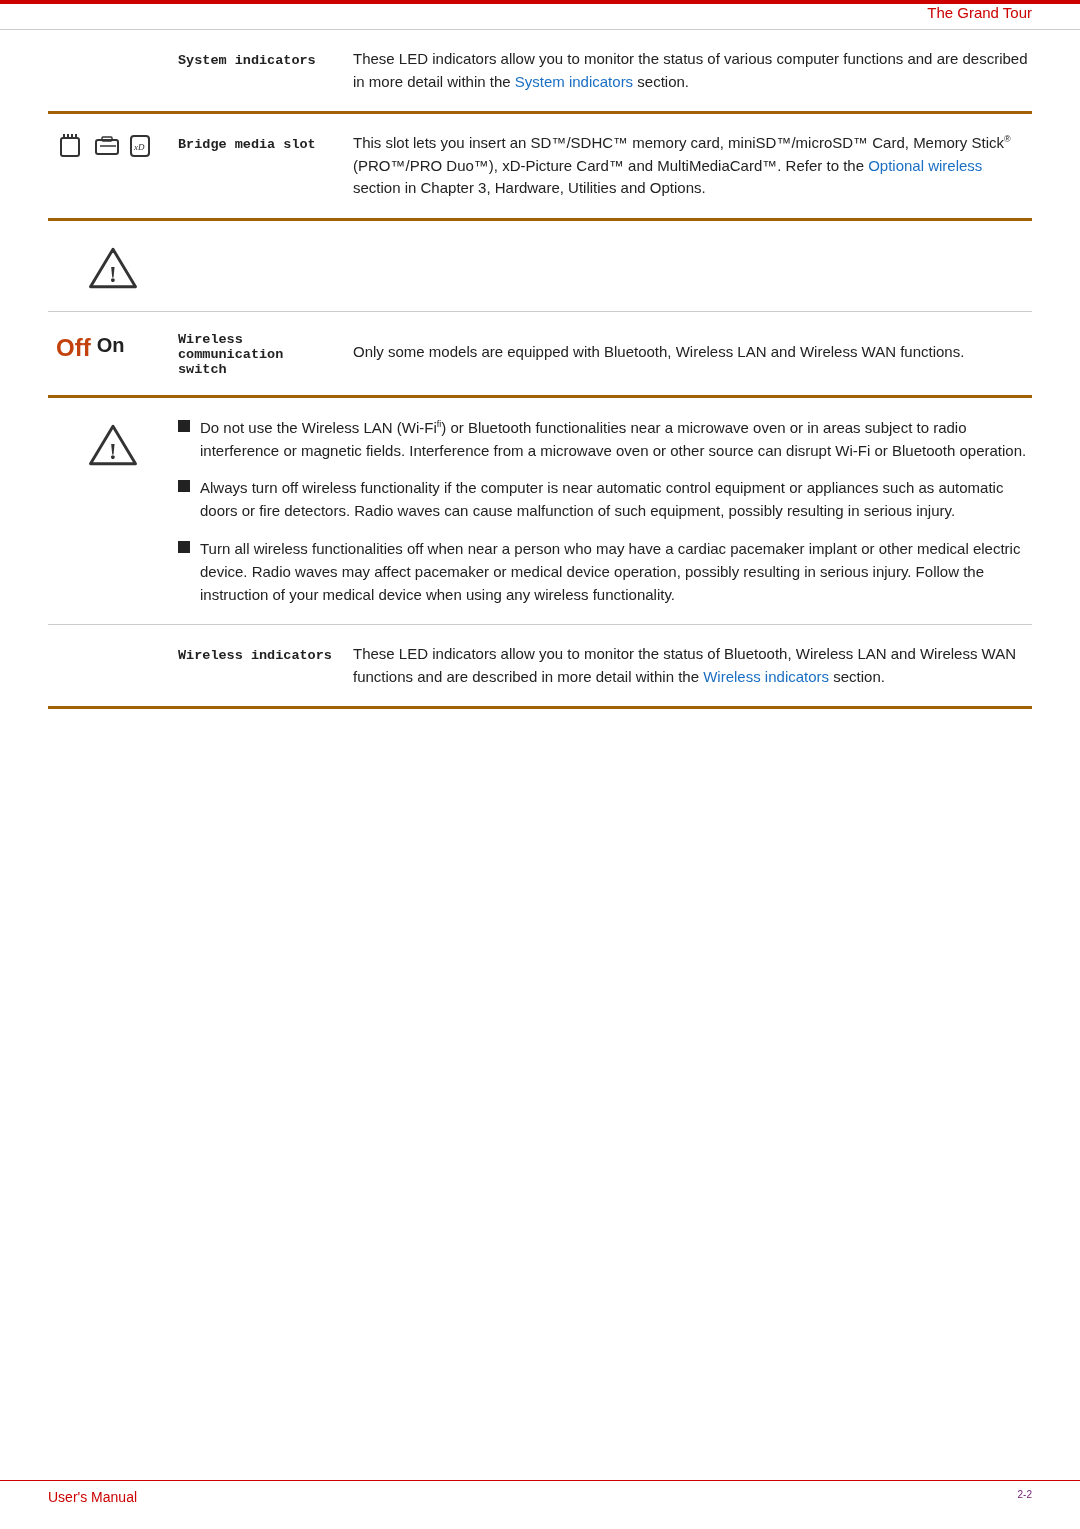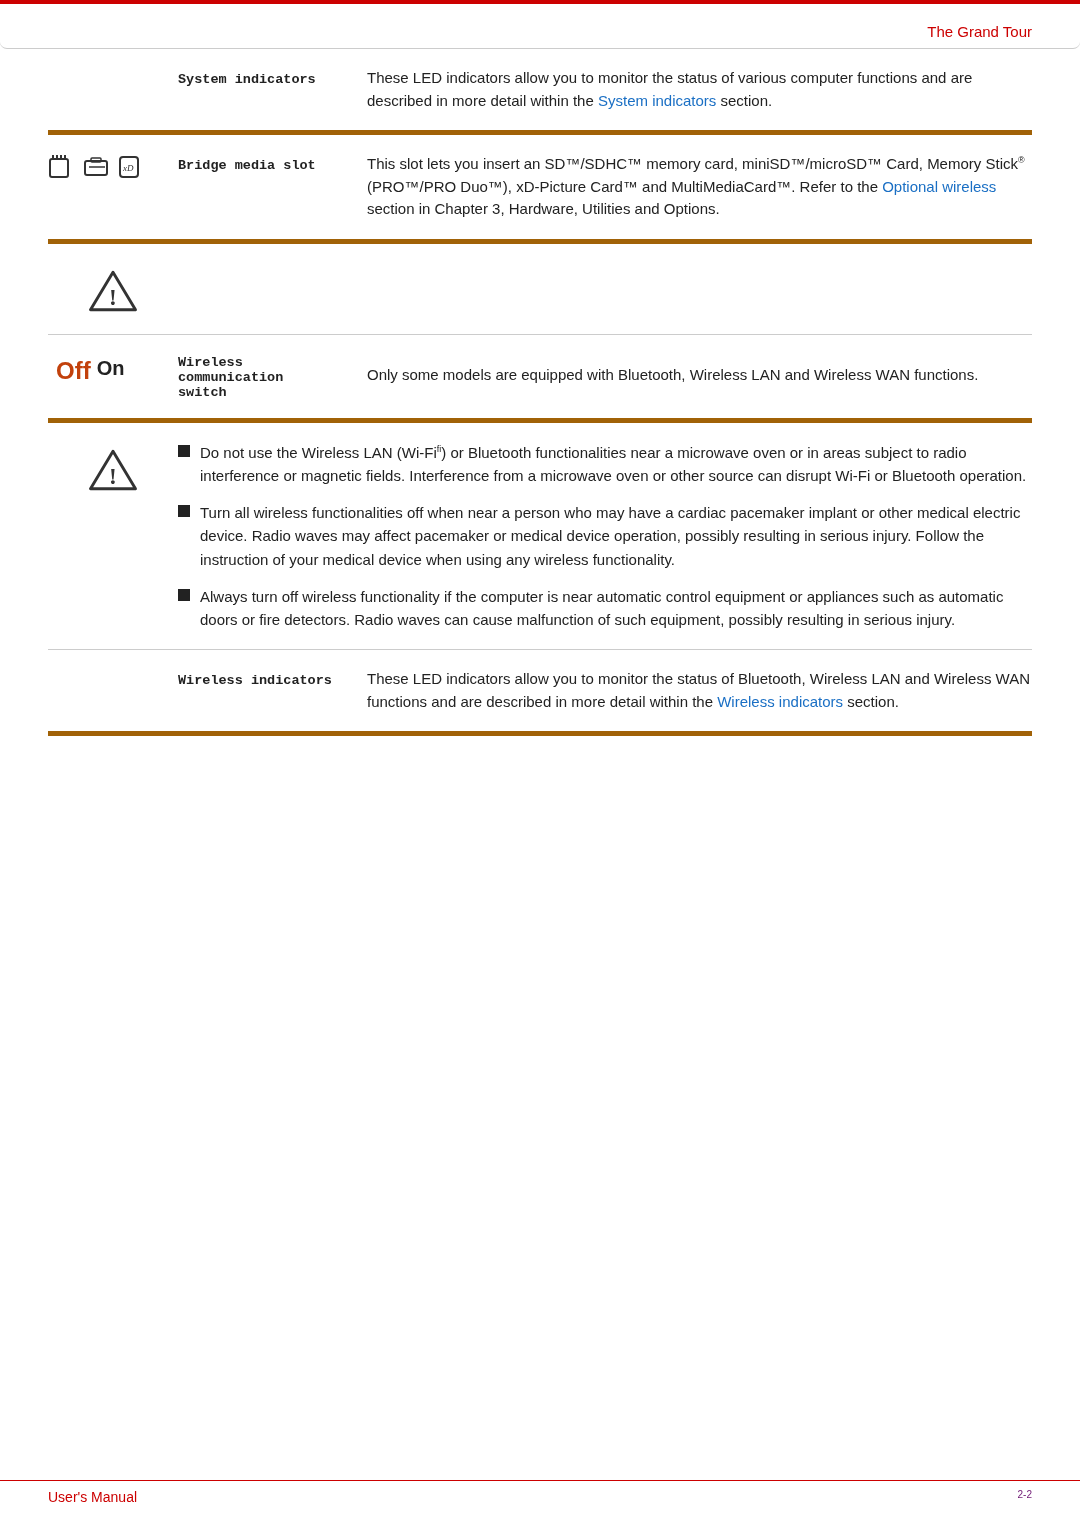--- a/index.html
+++ b/index.html
@@ -18,46 +18,46 @@
       top: 0;
       left: 0;
       right: 0;
       height: 4px;
       background: #c00;
     }
 
     .header {
       display: flex;
       justify-content: flex-end;
-      padding: 23px 48px 8px 48px;
+      padding: 4px 48px 8px 48px;
       border-bottom: 1px solid #ccc;
-      border-radius: 7px;
     }
 
     .header-title {
       color: #c00;
       font-size: 15px;
     }
 
     .content {
       padding: 0 48px;
     }
 
     .table-row {
       display: flex;
-      border-bottom: 5px solid #a16207;
+      border-bottom: 3px solid #a16207;
       padding: 18px 0;
       align-items: flex-start;
     }
 
     .col-icon {
       width: 130px;
       flex-shrink: 0;
       display: flex;
       align-items: flex-start;
+      justify-content: flex-end;
       padding-right: 18px;
       padding-top: 2px;
     }
 
     .col-label {
       width: 175px;
       flex-shrink: 0;
       padding-right: 18px;
       padding-top: 2px;
     }
@@ -65,21 +65,20 @@
     .col-label code, .label-code {
       font-family: 'Courier New', Courier, monospace;
       font-size: 13.5px;
       font-weight: bold;
       color: #222;
     }
 
     .col-desc {
       flex: 1;
       line-height: 1.5;
-      margin-left: 14px;
     }
 
     .col-desc a, .link {
       color: #1a6fc4;
       text-decoration: none;
     }
 
     
     .warning-row {
       display: flex;
@@ -280,25 +279,25 @@
       </svg>
     </div>
     <div class="warning-text-col">
       <ul class="bullet-list">
         <li>
           <div class="bullet-square"></div>
           <span>Do not use the Wireless LAN (Wi-Fi<sup>fi</sup>) or Bluetooth functionalities near a microwave oven or in areas subject to radio interference or magnetic fields. Interference from a microwave oven or other source can disrupt Wi-Fi or Bluetooth operation.</span>
         </li>
         <li>
           <div class="bullet-square"></div>
-          <span>Turn all wireless functionalities off when near a person who may have a cardiac pacemaker implant or other medical electric device. Radio waves may affect pacemaker or medical device operation, possibly resulting in serious injury. Follow the instruction of your medical device when using any wireless functionality.</span>
+          <span>Always turn off wireless functionality if the computer is near automatic control equipment or appliances such as automatic doors or fire detectors. Radio waves can cause malfunction of such equipment, possibly resulting in serious injury.</span>
         </li>
         <li>
           <div class="bullet-square"></div>
-          <span>Always turn off wireless functionality if the computer is near automatic control equipment or appliances such as automatic doors or fire detectors. Radio waves can cause malfunction of such equipment, possibly resulting in serious injury.</span>
+          <span>Turn all wireless functionalities off when near a person who may have a cardiac pacemaker implant or other medical electric device. Radio waves may affect pacemaker or medical device operation, possibly resulting in serious injury. Follow the instruction of your medical device when using any wireless functionality.</span>
         </li>
       </ul>
     </div>
   </div>
 
   <div class="table-row">
     <div class="col-icon"></div>
     <div class="col-label">
       <span class="label-code">Wireless indicators</span>
     </div>

